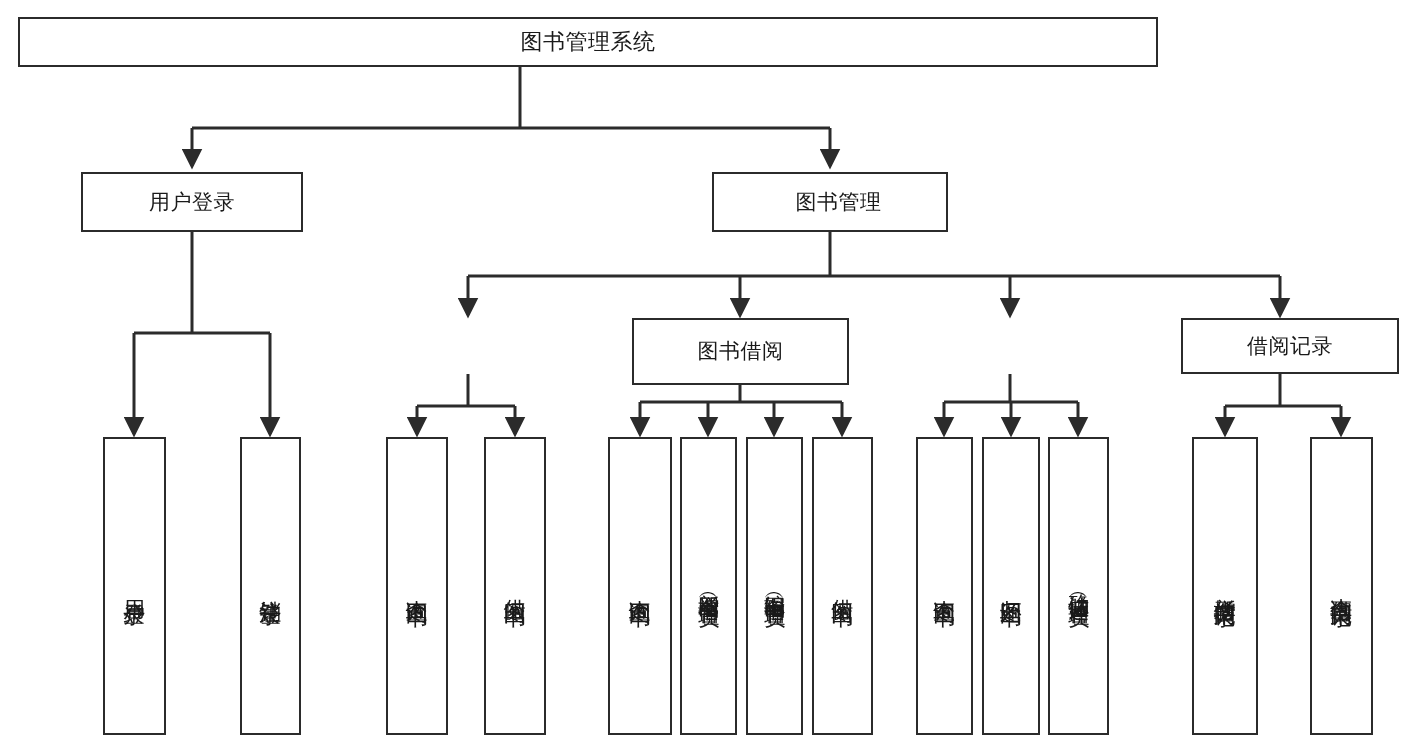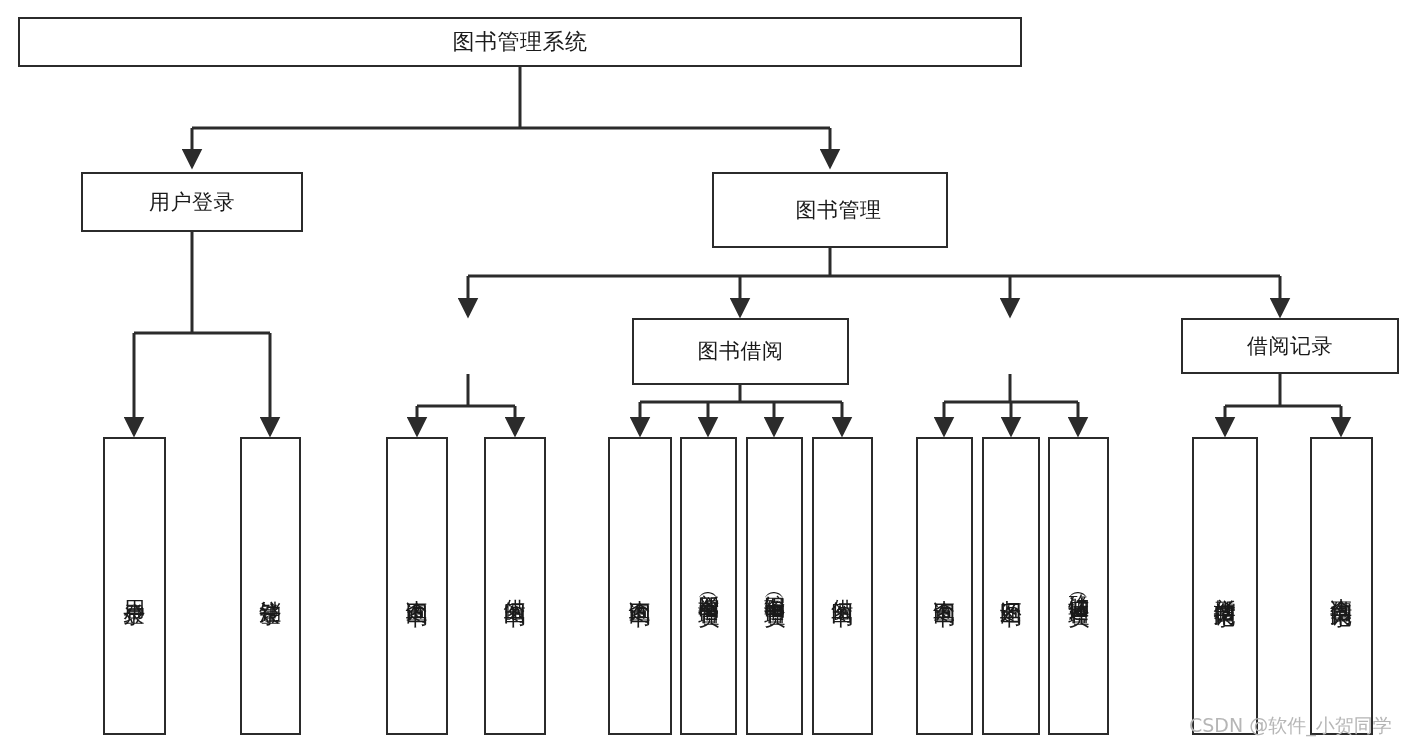--- a/index.html
+++ b/index.html
@@ -127,28 +127,28 @@
       <path d="M 1011 402 L 1011 434" marker-end="url(#arrow)"></path>
       <path d="M 1078 402 L 1078 434" marker-end="url(#arrow)"></path>
 
       <path d="M 1280 374 L 1280 406"></path>
       <path d="M 1225 406 L 1341 406"></path>
       <path d="M 1225 406 L 1225 434" marker-end="url(#arrow)"></path>
       <path d="M 1341 406 L 1341 434" marker-end="url(#arrow)"></path>
     </g>
   </svg>
 
-  <div class="node h root" style="left:18px; top:17px; width:1004px; height:50px;">
+  <div class="node h root" style="left:18px; top:17px; width:1140px; height:50px;">
     <span class="label">图书管理系统</span>
   </div>
 
   <div class="node h" style="left:81px; top:172px; width:222px; height:60px;">
     <span class="label">用户登录</span>
   </div>
-  <div class="node h" style="left:712px; top:172px; width:236px; height:76px;padding-left:17px;">
+  <div class="node h" style="left:712px; top:172px; width:236px; height:60px;padding-left:17px;">
     <span class="label">图书管理</span>
   </div>
 
   <div class="node h" style="left:632px; top:318px; width:217px; height:67px;">
     <span class="label">图书借阅</span>
   </div>
   <div class="node h" style="left:1172px; top:318px; width:218px; height:56px;margin-left:9px;">
     <span class="label">借阅记录</span>
   </div>
 
@@ -189,15 +189,14 @@
     <span class="label">确认归还（管理员）</span>
   </div>
 
   <div class="node v" style="left:1192px; top:437px; width:66px; height:298px;">
     <span class="label">新增借阅记录</span>
   </div>
   <div class="node v" style="left:1310px; top:437px; width:63px; height:298px;">
     <span class="label">查询借阅记录</span>
   </div>
 
-  <div class="watermark">CSDN @软件_小贺同学</div>
 
 </div>
 
 </body></html>

